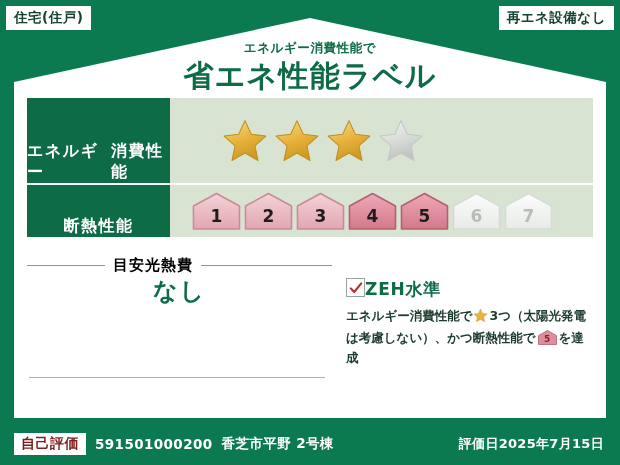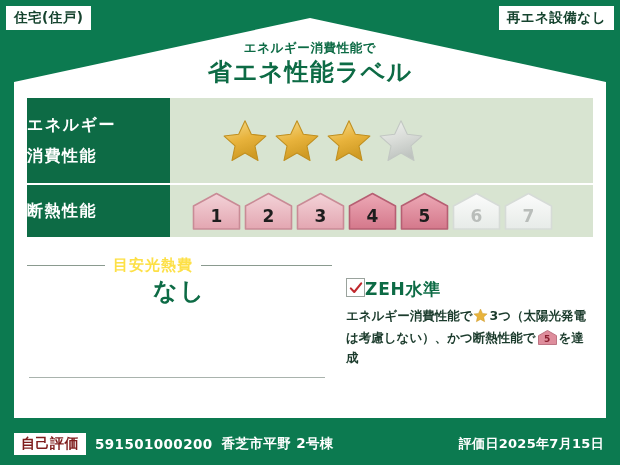--- a/index.html
+++ b/index.html
@@ -25,30 +25,30 @@
     padding:4px 8px 5px 8px;letter-spacing:.5px;
     line-height:1.1;white-space:nowrap;
     box-shadow:0 0 0 1px rgba(255,255,255,.0);
   }
   .badge-left{left:6px;}
   .badge-right{right:6px;}
 
   
   .title-wrap{position:absolute;left:0;top:40px;width:620px;text-align:center;}
   .title-sub{font-size:12.5px;font-weight:bold;color:#0d6b45;letter-spacing:.6px;line-height:1.2;}
-  .title-main{font-size:24px;font-weight:bold;color:#0d6b45;letter-spacing:1.2px;line-height:1.25;margin-top:2px;}
+  .title-main{font-size:30px;font-weight:bold;color:#0d6b45;letter-spacing:1.2px;line-height:1.25;margin-top:2px;}
 
   
   .panel{position:absolute;left:27px;top:98px;width:566px;}
   .row{display:flex;align-items:stretch;background:#d7e3d0;}
   .row.energy{height:85px;}
   .row.insul{height:52px;margin-top:2px;}
   .row-label{
     width:143px;flex:0 0 143px;background:#0d6b45;color:#ffffff;
-    display:flex;flex-direction:column;align-items:flex-start;justify-content:center;
+    display:flex;flex-direction:row;align-items:flex-end;justify-content:center;
     font-weight:bold;font-size:16px;letter-spacing:1.5px;line-height:1.35;
     box-sizing:border-box;
     gap:9px;
   }
   .row.insul .row-label{font-size:16px;}
   .row-body{flex:1;display:flex;align-items:center;background:#d8e4d1;}
 
   
   .stars{display:flex;align-items:center;gap:6px;padding-left:52px;}
   .star{width:46px;height:46px;display:block;}
@@ -66,21 +66,21 @@
   .grade.off .gnum{color:#b9bdba;}
 
   
   .lower{position:absolute;left:27px;top:252px;width:566px;height:150px;display:flex;}
   .lower-left{width:305px;flex:0 0 305px;position:relative;}
   .lower-right{flex:1;position:relative;padding-left:14px;box-sizing:border-box;}
 
   .rule-head{display:flex;align-items:center;gap:8px;padding-top:4px;}
   .rule-line{height:1px;background:#8a9a8f;flex:1;}
   .rule-line.short{flex:0 0 78px;}
-  .rule-title{font-size:15px;font-weight:bold;color:#fde047;letter-spacing:1px;white-space:nowrap;}
+  .rule-title{font-size:15px;font-weight:bold;color:#000000;letter-spacing:1px;white-space:nowrap;}
 
   .cost-value{
     text-align:center;font-size:24px;font-weight:bold;color:#0d6b45;
     letter-spacing:2px;
   }
   .bottom-rule{position:absolute;left:2px;bottom:24px;width:296px;height:1px;background:#a9b3ad;}
 
   
   .zeh-head{display:flex;align-items:flex-start;padding-top:26px;}
   .chk-box{

